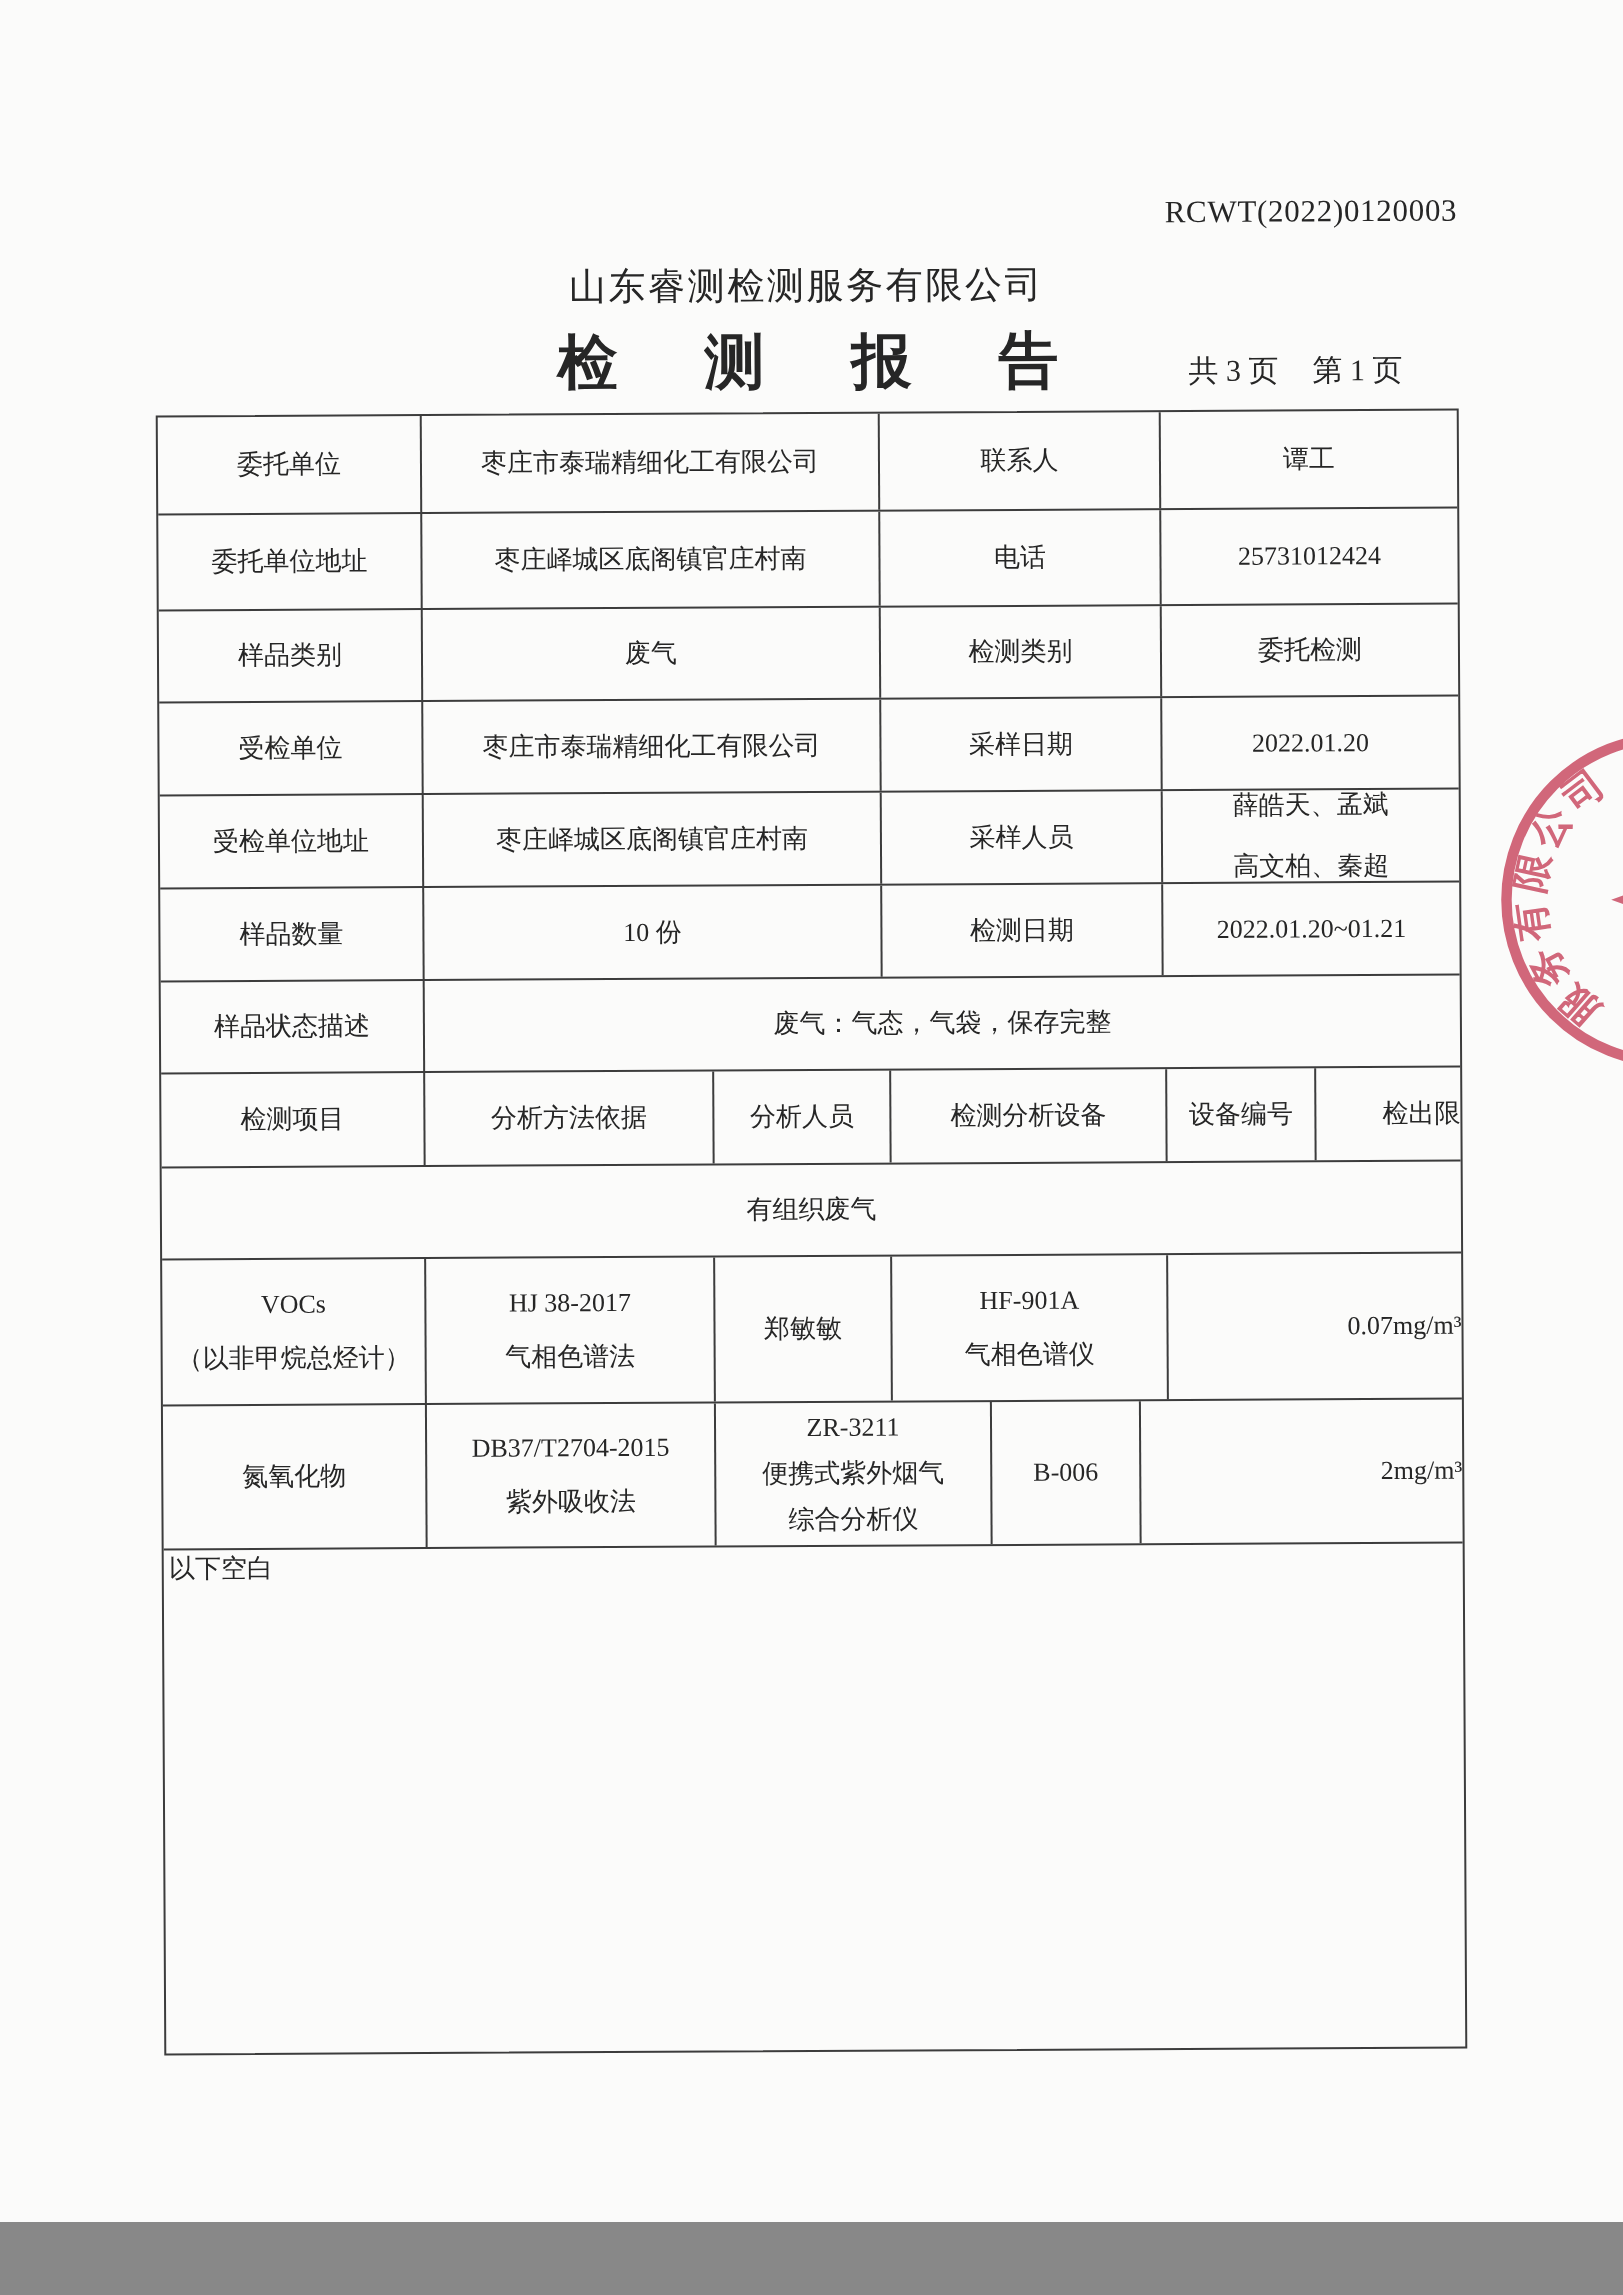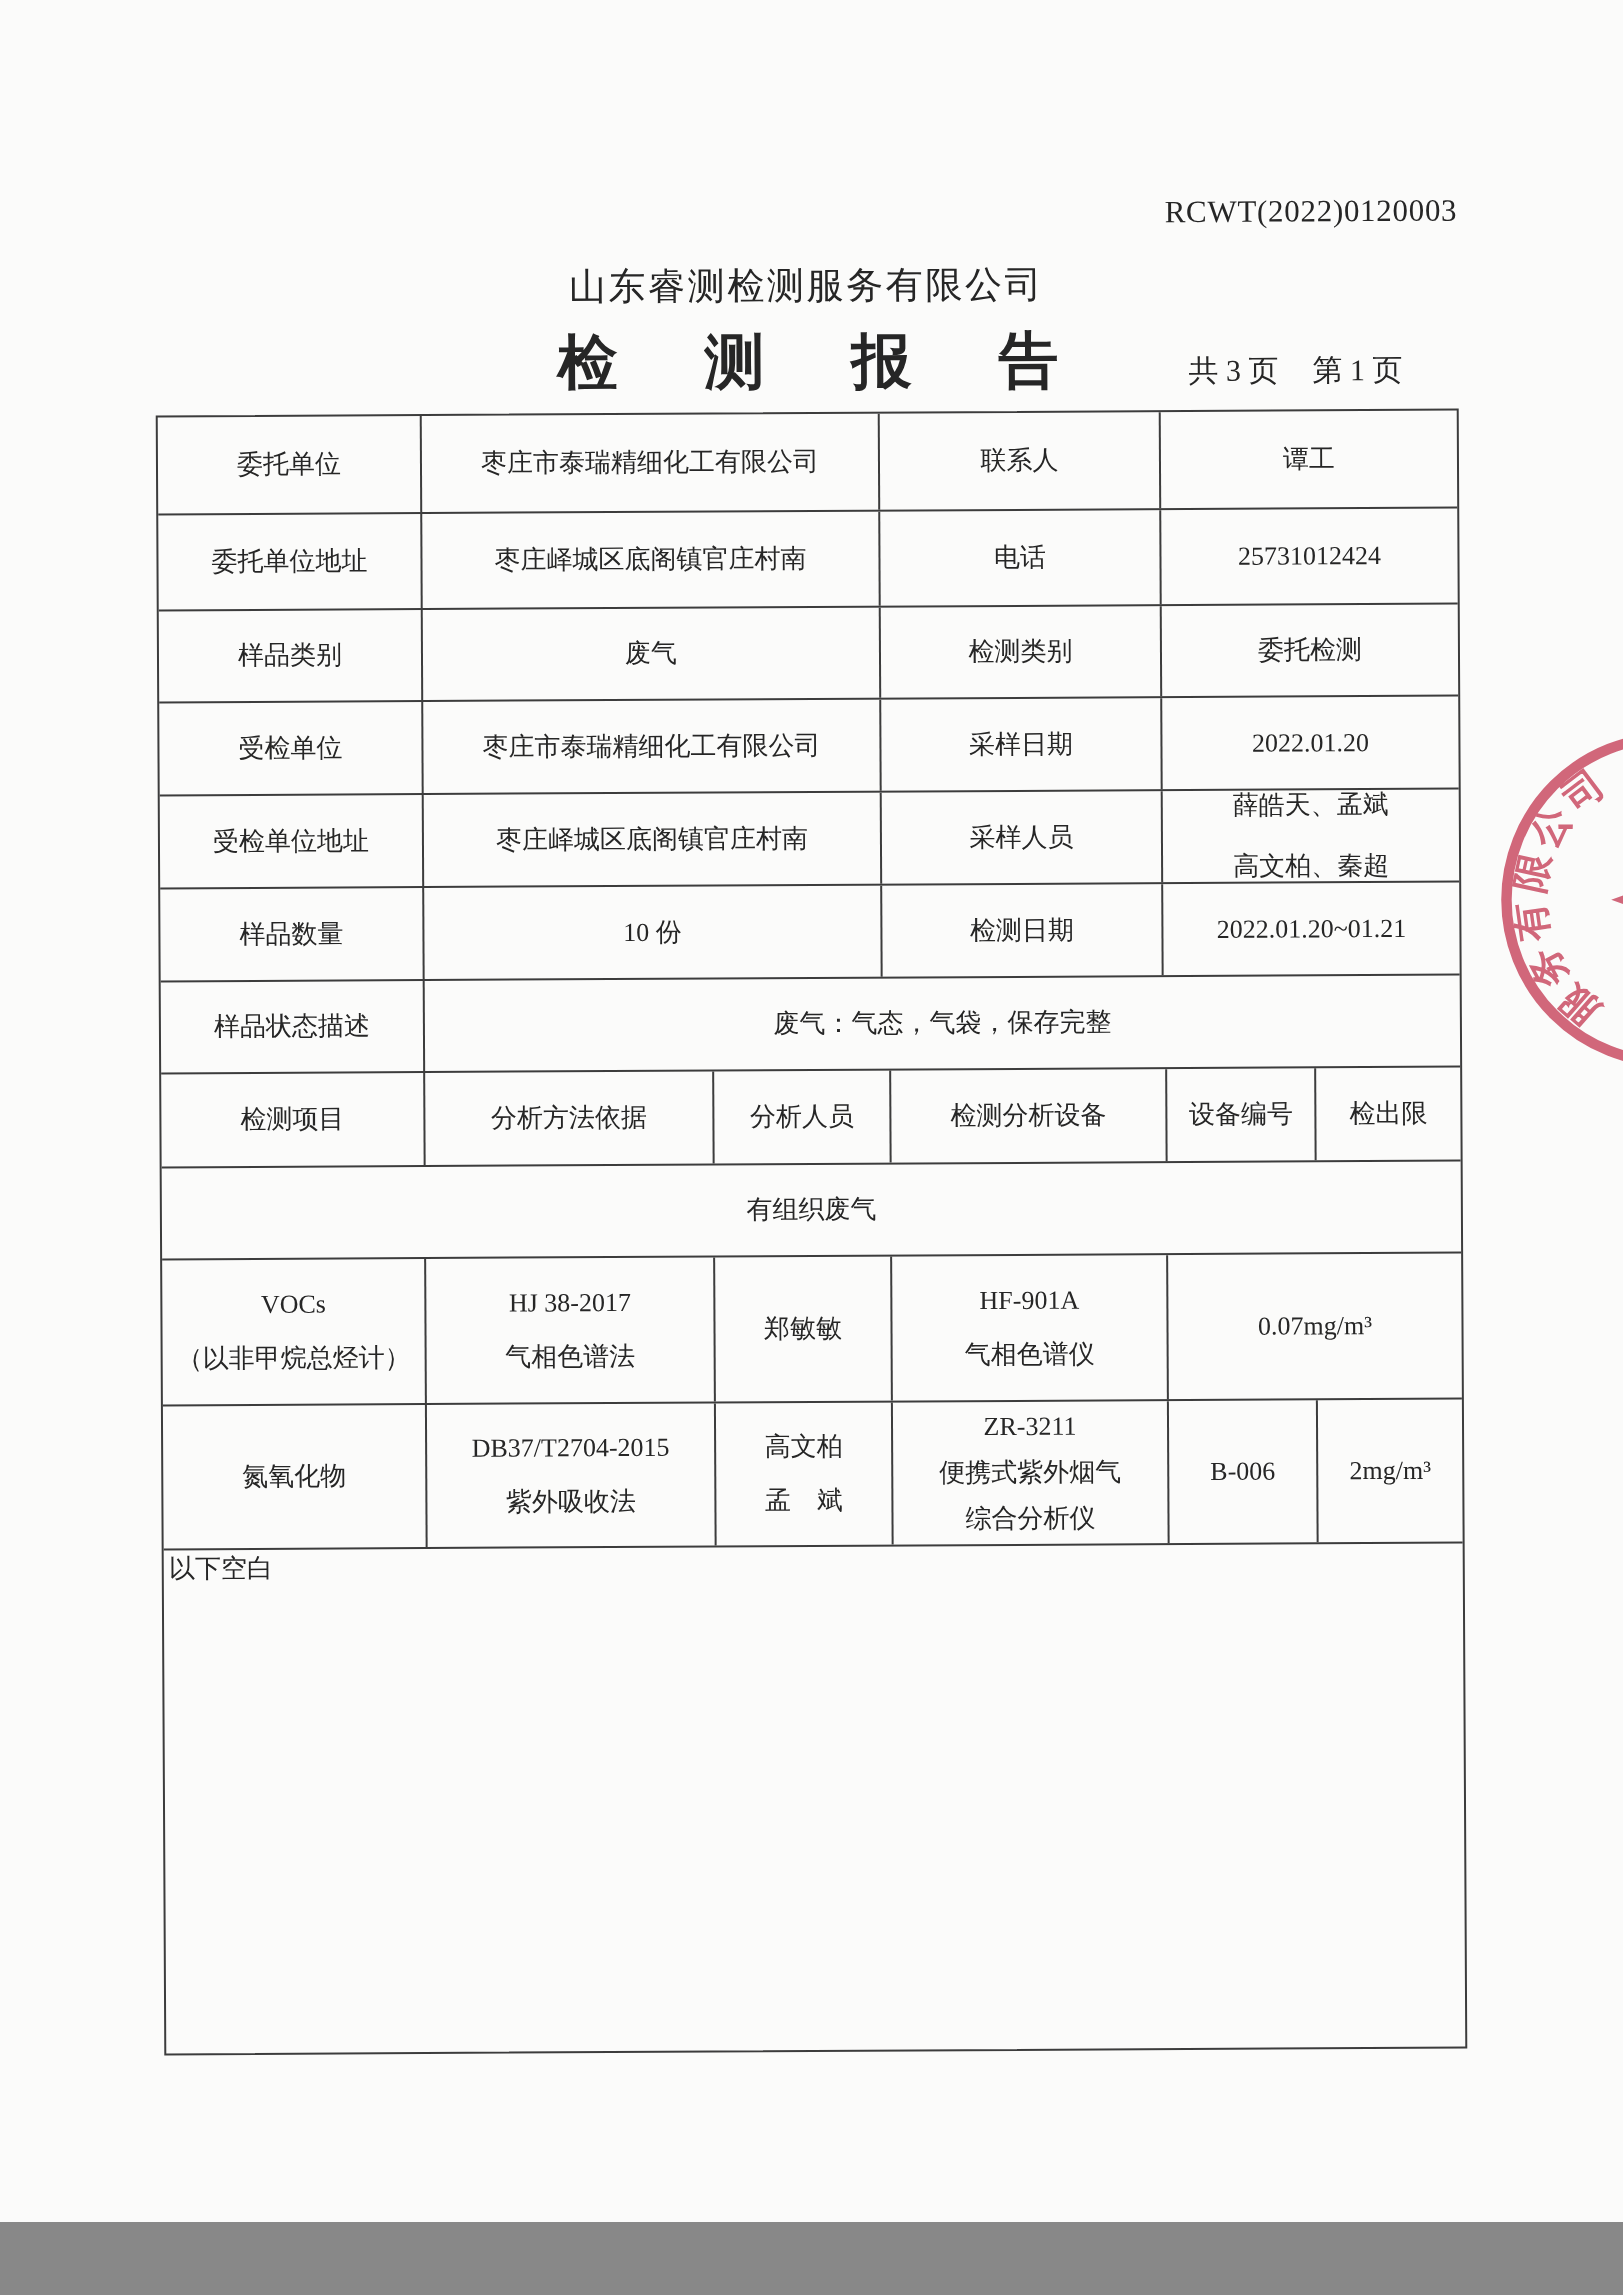--- a/index.html
+++ b/index.html
@@ -59,21 +59,21 @@
   .w-label{width:262px;flex:0 0 262px;}
   .w-val1{width:458px;flex:0 0 458px;}
   .w-lab2{width:281px;flex:0 0 281px;}
   .w-val2{flex:1 1 auto;}
   
   .m1{width:262px;flex:0 0 262px;}
   .m2{width:289px;flex:0 0 289px;}
   .m3{width:177px;flex:0 0 177px;}
   .m4{width:276px;flex:0 0 276px;}
   .m5{width:149px;flex:0 0 149px;}
-  .m6{flex:1 1 auto;}
+  .m6{flex:1 1 auto;align-items:flex-end;}
   .gap24{margin-top:31px;}
   .gap28{margin-top:16px;}
   .gap36{margin-top:23.6px;}
   .full{flex:1 1 auto;width:100%;}
   .blank-cell{
     align-items:flex-start;justify-content:flex-start;
     text-align:left;padding:3.9px 0 0 5.2px;
   }
   .seal{position:absolute;left:0;top:0;pointer-events:none;}
 </style>
@@ -238,24 +238,20 @@
           </div>
       </div>
 
       <div class="row" style="height:144px">
         <div class="c m1">
           <span>氮氧化物</span>
         </div>
         <div class="c m2">
           <span>DB37/T2704-2015</span>
           <span class="gap36">紫外吸收法</span>
-        </div>
-        <div class="c m3">
-          <span>高文柏</span>
-          <span class="gap36">孟　斌</span>
         </div>
         <div class="c m4">
           <span>ZR-3211</span>
           <span class="gap28">便携式紫外烟气</span>
           <span class="gap28">综合分析仪</span>
         </div>
         <div class="c m5">
             <span>B-006</span>
           </div>
         <div class="c m6">

